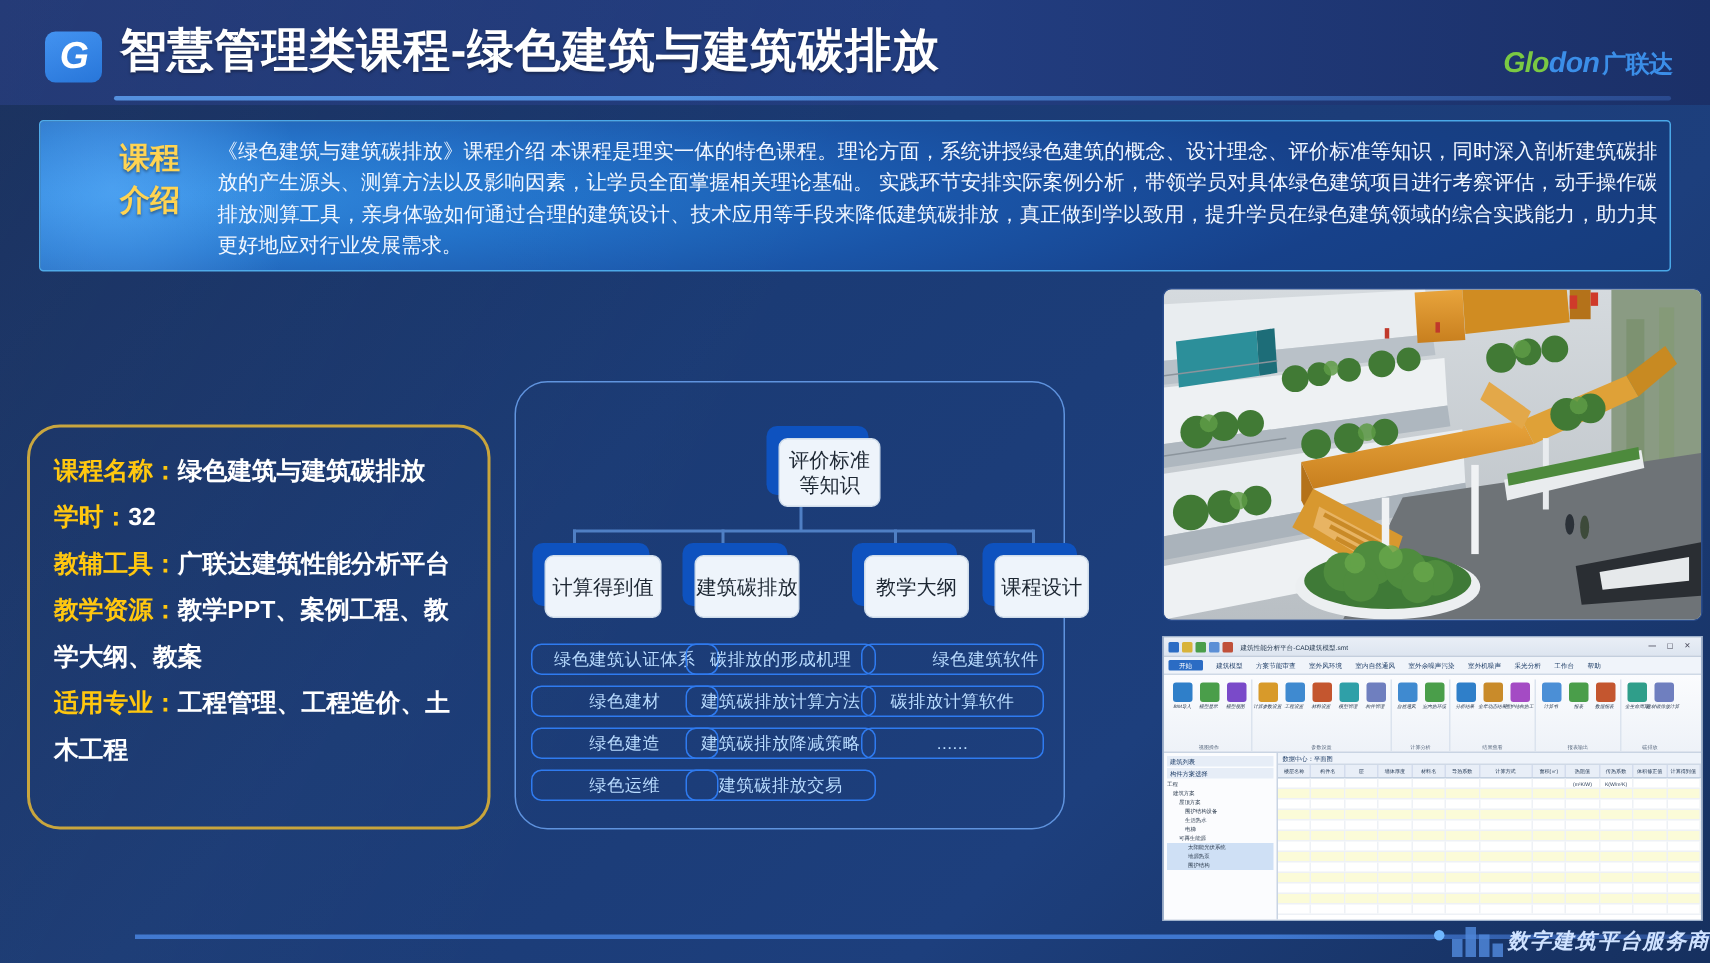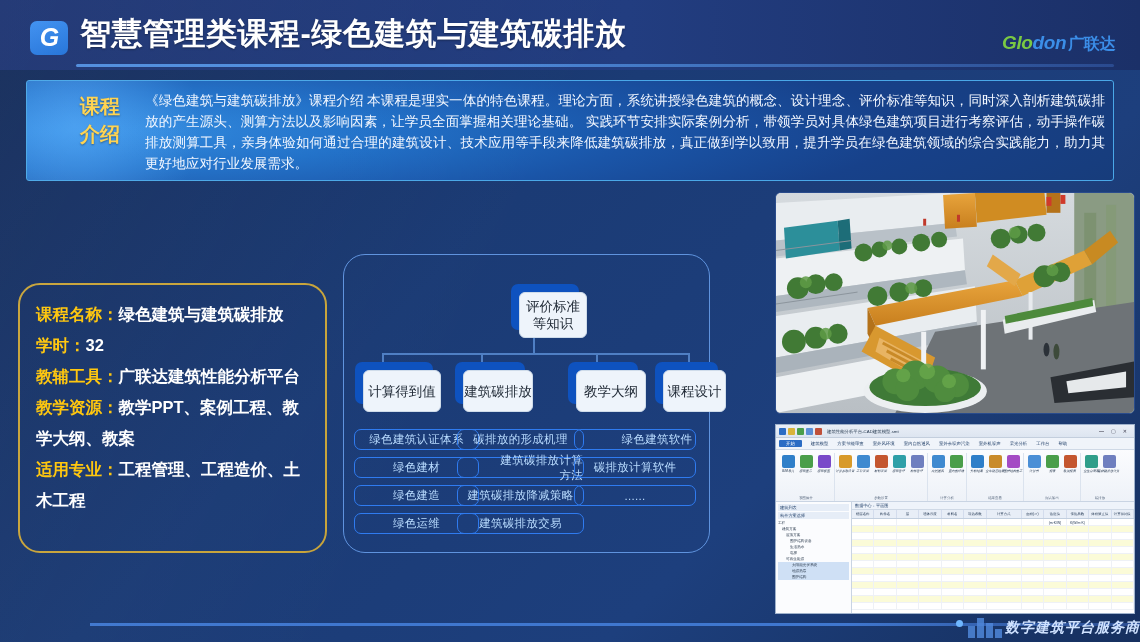--- a/index.html
+++ b/index.html
@@ -329,21 +329,21 @@
     <div class="leaf" style="left:10px; top:230px; width:125px; height:21px;">
       <span>绿色建造</span>
       </div>
     <div class="leaf" style="left:10px; top:258px; width:125px; height:21px;">
       <span>绿色运维</span>
       </div>
 
     <div class="leaf" style="left:113px; top:174px; width:127px; height:21px;">
       <span>碳排放的形成机理</span>
       </div>
-    <div class="leaf" style="left:113px; top:202px; width:127px; height:21px;padding-left:33px;">
+    <div class="leaf" style="left:113px; top:202px; width:127px; height:21px;">
       <span>建筑碳排放计算方法</span>
       </div>
     <div class="leaf" style="left:113px; top:230px; width:127px; height:21px;">
       <span>建筑碳排放降减策略</span>
       </div>
     <div class="leaf" style="left:113px; top:258px; width:127px; height:21px;">
       <span>建筑碳排放交易</span>
       </div>
 
     <div class="leaf" style="left:230px; top:174px; width:122px; height:21px;padding-left:44px;">

